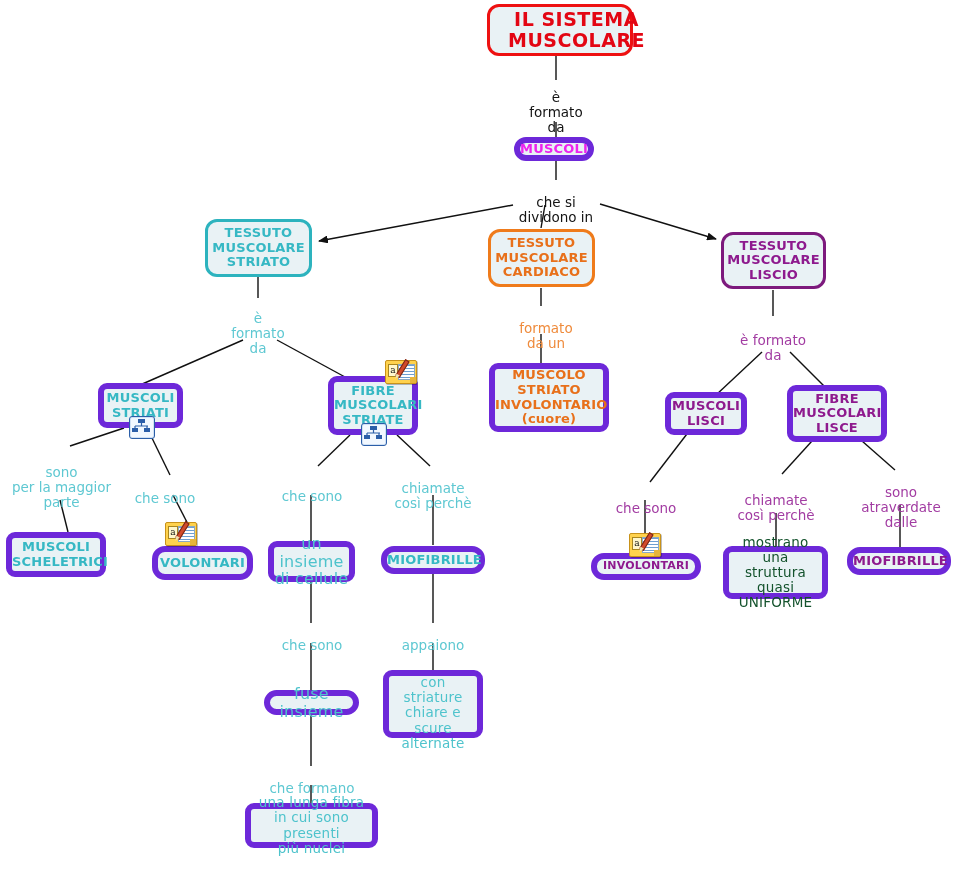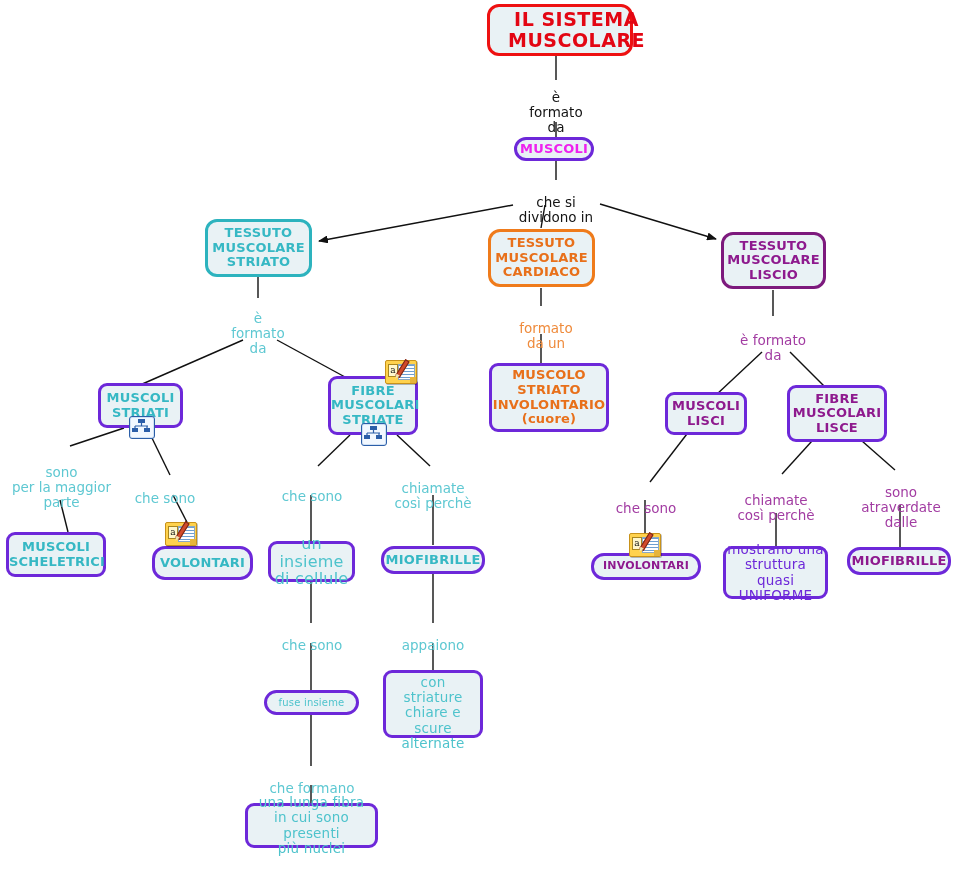--- a/index.html
+++ b/index.html
@@ -3,34 +3,34 @@
 <meta charset="utf-8">
 <style>
   html,body{margin:0;padding:0;background:#ffffff;}
   body{width:957px;height:871px;position:relative;overflow:hidden;
        font-family:"DejaVu Sans","Liberation Sans",sans-serif;}
   #map{position:absolute;inset:0;width:957px;height:871px;}
   svg.links{position:absolute;left:0;top:0;width:957px;height:871px;pointer-events:none;}
 
   .node{position:absolute;box-sizing:border-box;display:flex;align-items:center;
         justify-content:center;text-align:center;background:#e9f2f5;
-        border:3px solid #6d28d9;border-radius:9px;line-height:1.12;
+        border:6px solid #6d28d9;border-radius:9px;line-height:1.12;
         letter-spacing:.2px;}
   .node span{display:block;width:100%;}
 
   
   .n-title{border:3px solid #ee1111;border-radius:12px;color:#e30613;
            font-weight:bold;font-size:19px;letter-spacing:.5px;}
   
   .bold{font-weight:bold;}
   .teal{color:#36b8c4;}
   .tealtxt{color:#4ec3cc;}
   .orange{color:#e8701a;}
   .purple{color:#8e1a8e;}
-  .purpletxt{color:#6d28d9;}
+  .purpletxt{color:#14532d;}
   .magenta{color:#ee22ee;}
 
   .border-teal{border:3px solid #2db3be;border-radius:12px;}
   .border-orange{border:3px solid #ef7b1b;border-radius:12px;}
   .border-purple{border:3px solid #7d1a7d;border-radius:12px;}
   .pill{border-radius:13px;}
 
   .lbl{position:absolute;text-align:center;line-height:1.12;font-size:13.5px;
        white-space:pre-line;}
   .lbl.blk{color:#141414;}
@@ -181,21 +181,21 @@
 
   <div class="node tealtxt" style="left:268px;top:541px;width:87px;height:41px;font-size:16px;">
     <span style="white-space: pre-line;">un insieme
 di cellule</span>
   </div>
 
   <div class="node pill bold teal" style="left:381px;top:546px;width:104px;height:28px;font-size:13px;">
     <span>MIOFIBRILLE</span>
   </div>
 
-  <div class="node pill tealtxt" style="left:264px;top:690px;width:95px;height:25px;font-size:10px;text-align:center;">
+  <div class="node pill tealtxt" style="left:264px;top:690px;width:95px;height:25px;font-size:16px;text-align:center;">
     <span>fuse insieme</span>
   </div>
 
   <div class="node tealtxt" style="left:383px;top:670px;width:100px;height:68px;font-size:13.5px;">
     <span style="white-space: pre-line; margin-top: 18px;">con
 striature
 chiare e scure
 alternate</span>
   </div>
 

